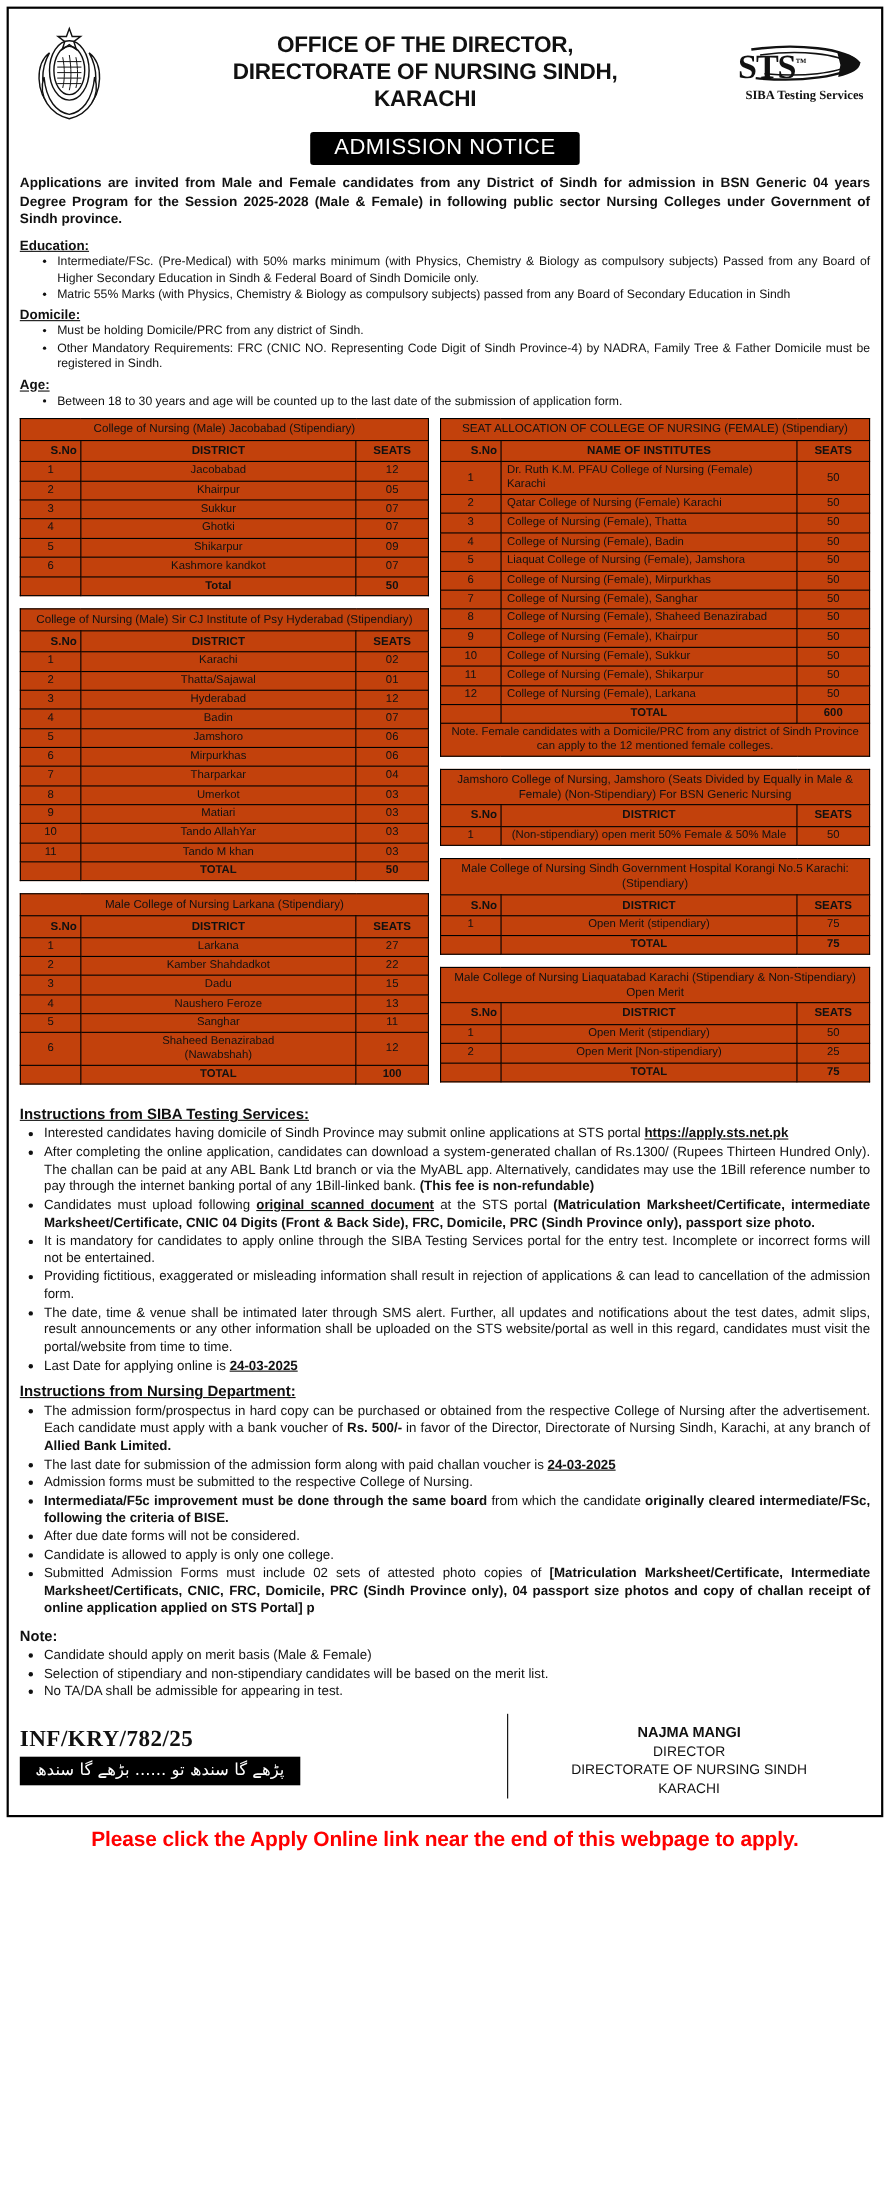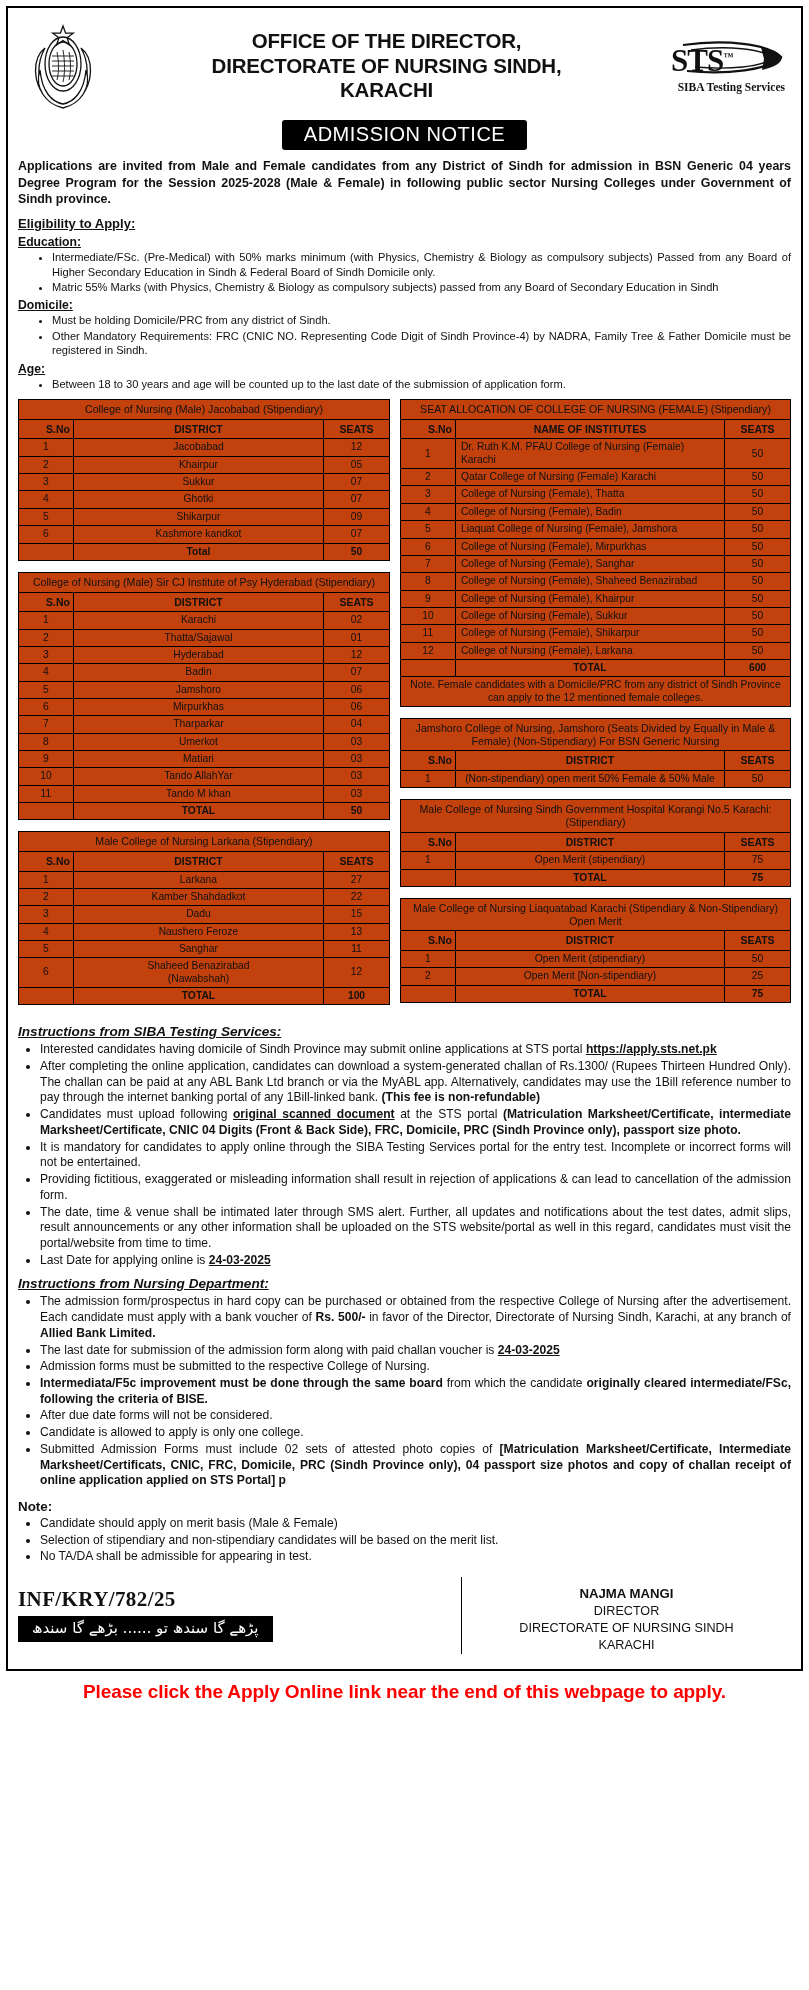--- a/index.html
+++ b/index.html
@@ -155,21 +155,20 @@
   }
   .nowrap2 { white-space: pre-line; }
 
   
   .instr { margin-top: 6px; }
   h2.ins-title {
     font-size: 13.6px;
     font-weight: bold;
     text-decoration: underline;
     margin: 8px 0 3px 0;
-    font-style: italic;
   }
   ul.ins {
     margin: 0;
     padding-left: 22px;
     list-style: disc;
   }
   ul.ins > li {
     font-size: 12.1px;
     line-height: 1.30;
     text-align: justify;
@@ -262,21 +261,20 @@
         <div class="sts-sub">SIBA Testing Services</div>
       </div>
     </div>
 
     <div class="notice-wrap">
       <span class="notice-badge">ADMISSION NOTICE</span>
     </div>
 
     <p class="intro">Applications are invited from Male and Female candidates from any District of Sindh for admission in BSN Generic 04 years Degree Program for the Session 2025-2028 (Male &amp; Female) in following public sector Nursing Colleges under Government of Sindh province.</p>
 
-    <h2 class="sect">Eligibility to Apply:</h2>
 
     <h3 class="sub">Education:</h3>
     <ul class="bul">
       <li>Intermediate/FSc. (Pre-Medical) with 50% marks minimum (with Physics, Chemistry &amp; Biology as compulsory subjects) Passed from any Board of Higher Secondary Education in Sindh &amp; Federal Board of Sindh Domicile only.</li>
       <li>Matric 55% Marks (with Physics, Chemistry &amp; Biology as compulsory subjects) passed from any Board of Secondary Education in Sindh</li>
     </ul>
 
     <h3 class="sub">Domicile:</h3>
     <ul class="bul">
       <li>Must be holding Domicile/PRC from any district of Sindh.</li>

